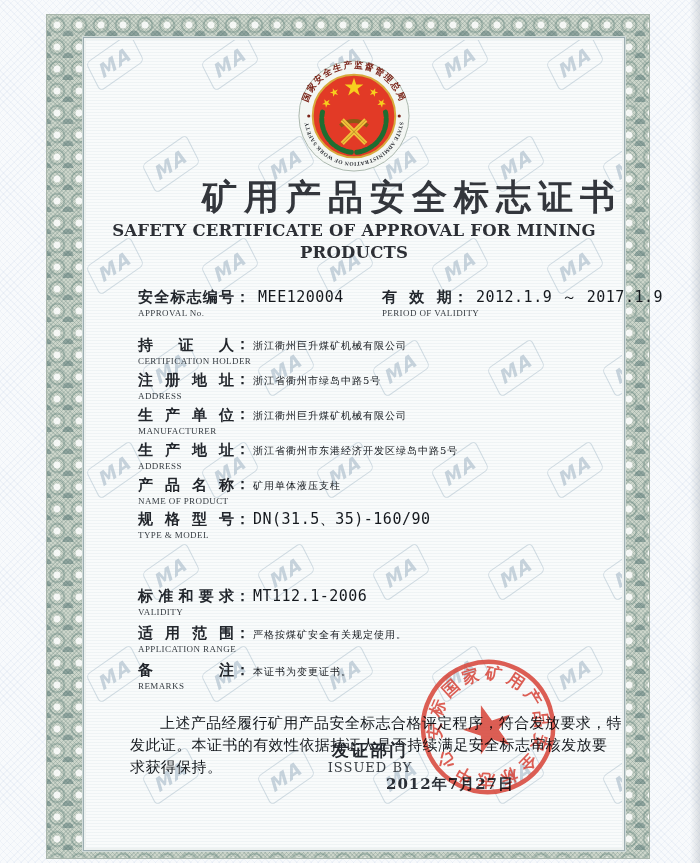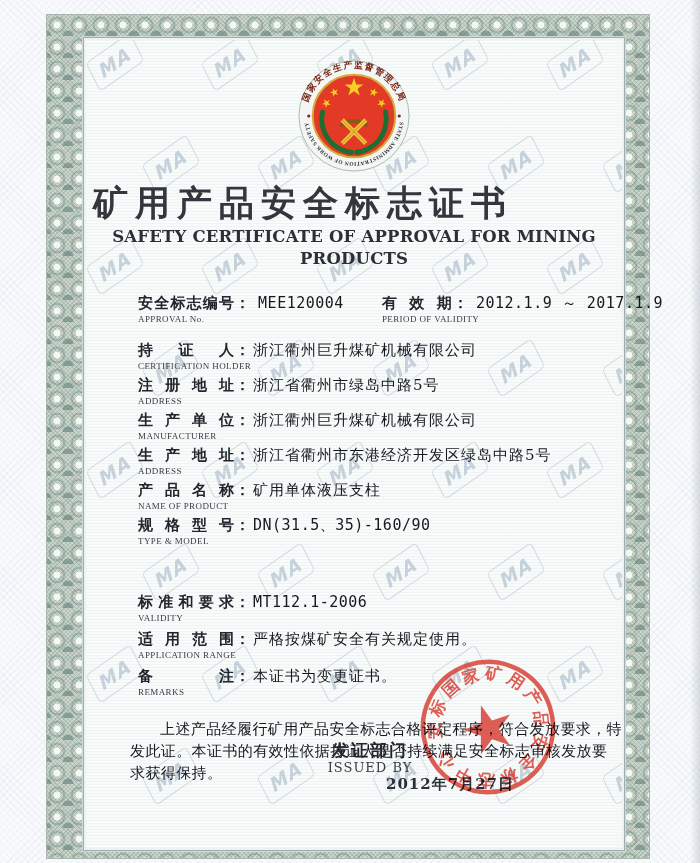--- a/index.html
+++ b/index.html
@@ -38,21 +38,21 @@
   .wm{
     position:absolute;width:52px;height:30px;border:1.5px solid rgba(158,180,196,.45);
     border-radius:5px;transform:rotate(-35deg) skewX(-8deg);
     color:rgba(150,172,190,.5);font:italic bold 19px "DejaVu Sans","Liberation Sans",sans-serif;
     display:flex;align-items:center;justify-content:center;letter-spacing:1px;
   }
   .content{position:relative;z-index:1;height:100%;}
 
   .emblem-wrap{text-align:center;padding-top:17px;height:118px;}
   .title-cn{
-    text-align:left;margin-top:6px;font-size:35px;font-weight:bold;color:#33363c;
+    text-align:right;margin-top:0;font-size:35px;font-weight:bold;color:#33363c;
     letter-spacing:7px;text-indent:7px;line-height:44px;
   }
   .title-en{
     text-align:center;margin-top:1px;font-size:16.5px;font-weight:bold;color:#2c2f35;
     letter-spacing:.2px;line-height:22px;
   }
 
   .body-col{padding:0 28px 0 52px;}
   .hdr-row{display:flex;margin-top:23px;}
   .hdr-item{white-space:nowrap;}
@@ -61,21 +61,21 @@
   .zh-label{
     display:inline-block;width:96px;text-align:justify;text-align-last:justify;
     font-size:15px;font-weight:bold;color:#22262c;vertical-align:bottom;line-height:19px;
   }
   .zh-label.narrow{width:70px;}
   .colon{font-size:15px;font-weight:bold;color:#22262c;padding:0 3px 0 1px;}
   .sub-en{
     font-size:9px;color:#363c42;letter-spacing:.4px;line-height:11px;margin-top:1px;
     font-family:"Liberation Serif","DejaVu Serif",serif;
   }
-  .val-cn{font-size:15px;color:#15191e;letter-spacing:1px;font-weight:500;}
+  .val-cn{font-size:10px;color:#15191e;letter-spacing:1px;font-weight:500;}
   .val-code{font-size:15px;color:#15191e;font-family:"DejaVu Sans Mono","Liberation Mono",monospace;letter-spacing:.5px;margin-top:24px;}
 
   .field-rows{margin-top:15px;}
   .frow{height:35px;}
   .frow .line1{line-height:19px;white-space:nowrap;}
   .extra-rows{margin-top:42px;}
   .erow{height:37px;}
 
   .statement{
     margin-top:15px;margin-left:-8px;width:492px;font-size:15px;line-height:22px;

